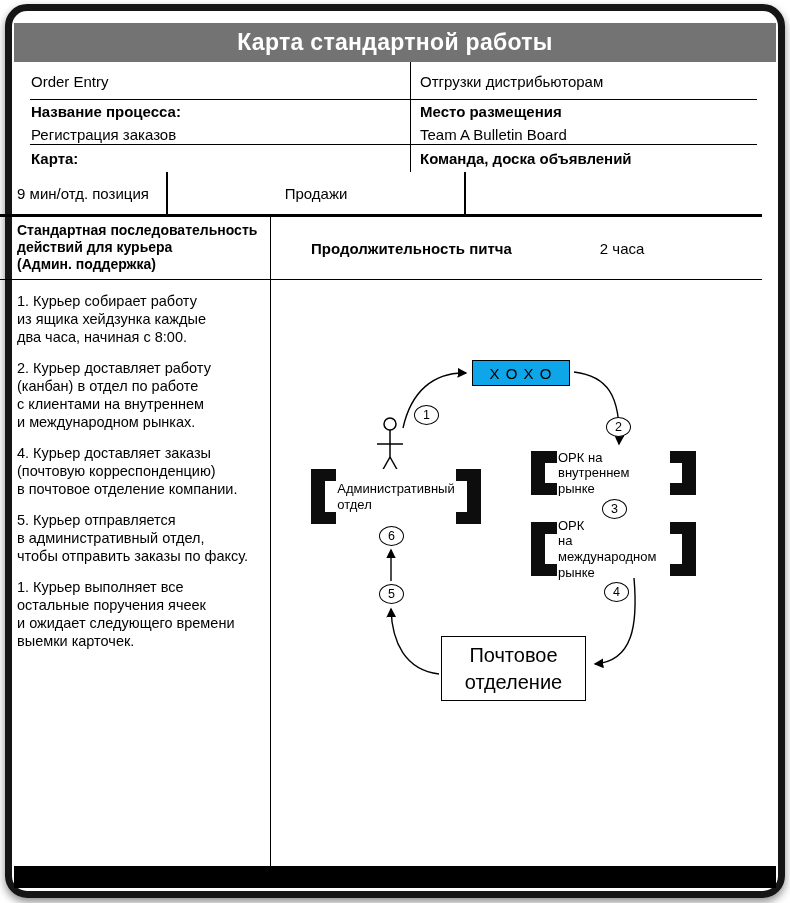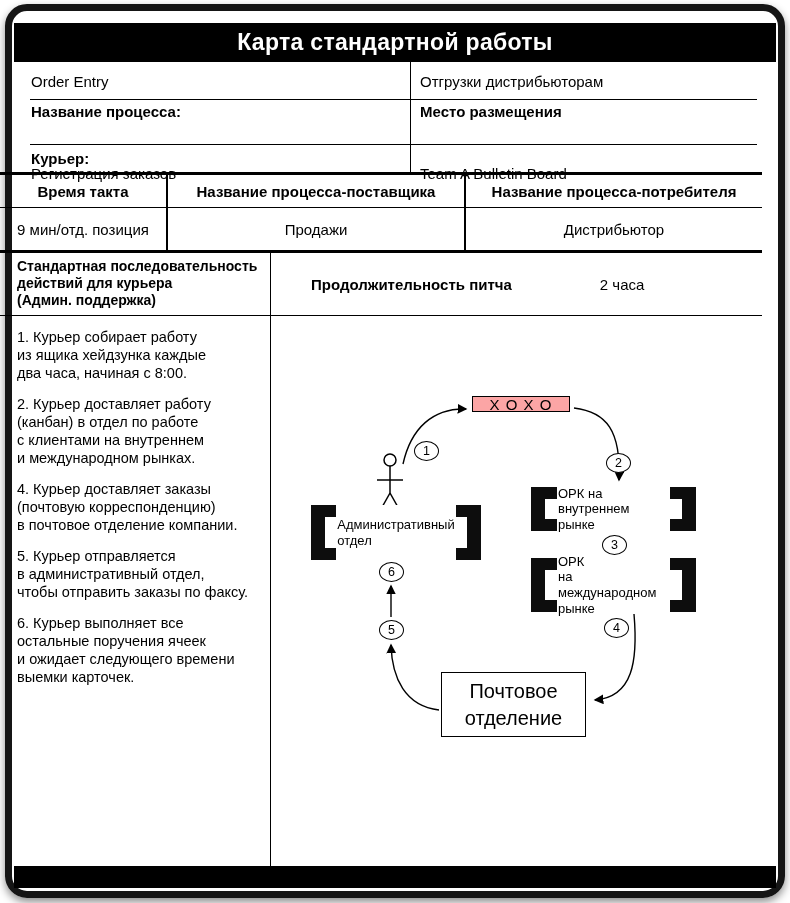--- a/index.html
+++ b/index.html
@@ -6,37 +6,37 @@
   html, body { background: #ffffff; }
   body { font-family: "Liberation Sans", "DejaVu Sans", sans-serif; color: #000; }
 
   .sheet { position: relative; width: 790px; height: 903px; background: #fff; overflow: hidden; }
 
   .frame { position: absolute; left: 5px; top: 4px; width: 780px; height: 894px;
            border: 7px solid #151515; border-radius: 22px;
            box-shadow: 0 4px 9px rgba(0,0,0,.45); }
 
   .titlebar { position: absolute; left: 14px; top: 23px; width: 762px; height: 39px;
-              background: #000000; color: #fff; font-size: 23px; font-weight: 700;
+              background: #737373; color: #fff; font-size: 23px; font-weight: 700;
               display: flex; align-items: center; justify-content: center; letter-spacing: .3px; }
 
   .bottombar { position: absolute; left: 14px; top: 866px; width: 762px; height: 22px; background: #000; }
 
   .content { position: absolute; left: 0; top: 62px; width: 762px; height: 804px;
              display: flex; flex-direction: column; font-size: 15px; }
 
   .fr { display: flex; position: relative; }
   .fcol { position: relative; }
   .fcl { width: 411px; border-right: 1px solid #000; padding-left: 31px; }
   .fcr { flex: 1; padding-left: 9px; }
 
   .row-a { height: 38px; }
   .row-a .fcol { display: flex; align-items: center; }
   .row-b { height: 45px; }
-  .row-b .fcol { display: flex; flex-direction: column; justify-content: flex-start; padding-top: 2px; gap: 42px; }
+  .row-b .fcol { display: flex; flex-direction: column; justify-content: space-between; padding-top: 2px; }
   .row-c { height: 27px; }
   .row-c .fcol { display: flex; align-items: center; font-weight: 700; }
 
   .row-a .fcl::after, .row-b .fcl::after { content: ""; position: absolute; left: 30px; right: 0; bottom: 0; height: 1px; background: #000; }
   .row-a .fcr::after, .row-b .fcr::after { content: ""; position: absolute; left: 0; right: 5px; bottom: 0; height: 1px; background: #000; }
 
   .lbl { font-weight: 700; line-height: 20px; }
   .val { line-height: 20px; }
 
   .trow { display: flex; }
@@ -55,22 +55,22 @@
   .pitch-value { margin-left: 88px; }
 
   .bodyrow { flex: 1; display: flex; }
   .steps { width: 271px; border-right: 1px solid #000; padding: 13px 6px 0 17px;
            font-size: 14.5px; line-height: 1.24; }
   .step { white-space: pre-line; margin-bottom: 13px; }
 
   .diagram { flex: 1; position: relative; overflow: hidden; }
   .arrows { position: absolute; left: 0; top: 0; }
 
-  .hbox { position: absolute; left: 201px; top: 80px; width: 98px; height: 16px;
-          border: 1.3px solid #000; background: #fca5a5; display: flex; align-items: center;
+  .hbox { position: absolute; left: 201px; top: 80px; width: 98px; height: 26px;
+          border: 1.3px solid #000; background: #0ea5e9; display: flex; align-items: center;
           justify-content: center; font-size: 15px; letter-spacing: 1px; }
 
   .cell { position: absolute; display: flex; }
   .cell.admin { left: 40px;  top: 189px; width: 170px; height: 55px; }
   .cell.orkd  { left: 260px; top: 171px; width: 165px; height: 44px; }
   .cell.orki  { left: 260px; top: 242px; width: 165px; height: 54px; }
   .bkt { width: 26px; border-top: 12px solid #0d0d0d; border-bottom: 12px solid #0d0d0d; }
   .bkt.l { border-left: 14px solid #0d0d0d; }
   .bkt.r { border-right: 14px solid #0d0d0d; }
   .cell-label { flex: 1; display: flex; align-items: center; justify-content: center;
@@ -117,34 +117,31 @@
         <div class="val">Регистрация заказов</div>
       </div>
       <div class="fcol fcr">
         <div class="lbl">Место размещения</div>
         <div class="val">Team A Bulletin Board</div>
       </div>
     </div>
 
     <div class="fr row-c">
       <div class="fcol fcl">
-        <span>Курьер:</span>
-      </div>
-    </div>
-
-    <div class="trow thead">
-      <div class="tc tc1">Время такта</div>
-      <div class="tc tc2">Название процесса-поставщика</div>
-      <div class="tc tc3">Название процесса-потребителя</div>
-    </div>
+        <span>Карта:</span>
+      </div>
+      <div class="fcol fcr">
+        <span>Команда, доска объявлений</span>
+      </div>
+    </div>
+
 
     <div class="trow tvals">
       <div class="tc tc1">9 мин/отд. позиция</div>
       <div class="tc tc2">Продажи</div>
-      <div class="tc tc3">Дистрибьютор</div>
     </div>
 
     <div class="seq">
       <div class="seq-l">Стандартная последовательность
 действий для курьера
 (Админ. поддержка)</div>
       <div class="seq-r">
         <span class="pitch-label">Продолжительность питча</span>
         <span class="pitch-value">2 часа</span>
       </div>
@@ -159,21 +156,21 @@
         <div class="step">2. Курьер доставляет работу
 (канбан) в отдел по работе
 с клиентами на внутреннем
 и международном рынках.</div>
         <div class="step">4. Курьер доставляет заказы
 (почтовую корреспонденцию)
 в почтовое отделение компании.</div>
         <div class="step">5. Курьер отправляется
 в административный отдел,
 чтобы отправить заказы по факсу.</div>
-        <div class="step">6. Курьер выполняет все
+        <div class="step">1. Курьер выполняет все
 остальные поручения ячеек
 и ожидает следующего времени
 выемки карточек.</div>
       </div>
 
       <div class="diagram">
 
         <svg class="arrows" width="493" height="550" xmlns="http://www.w3.org/2000/svg">
           <defs>
             <marker id="arw" markerWidth="9" markerHeight="9" refX="6" refY="3.5" orient="auto">

